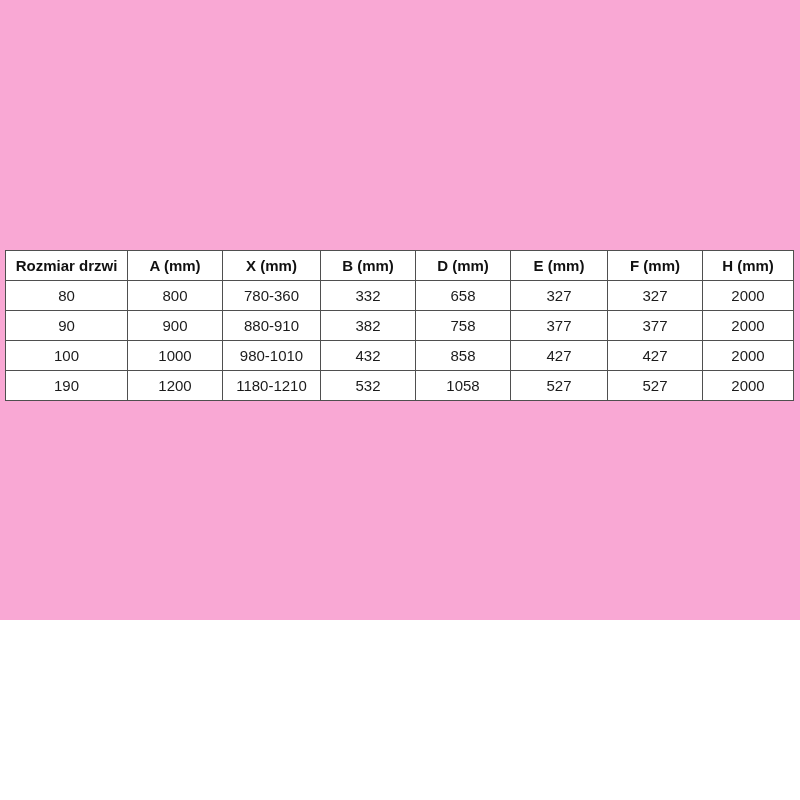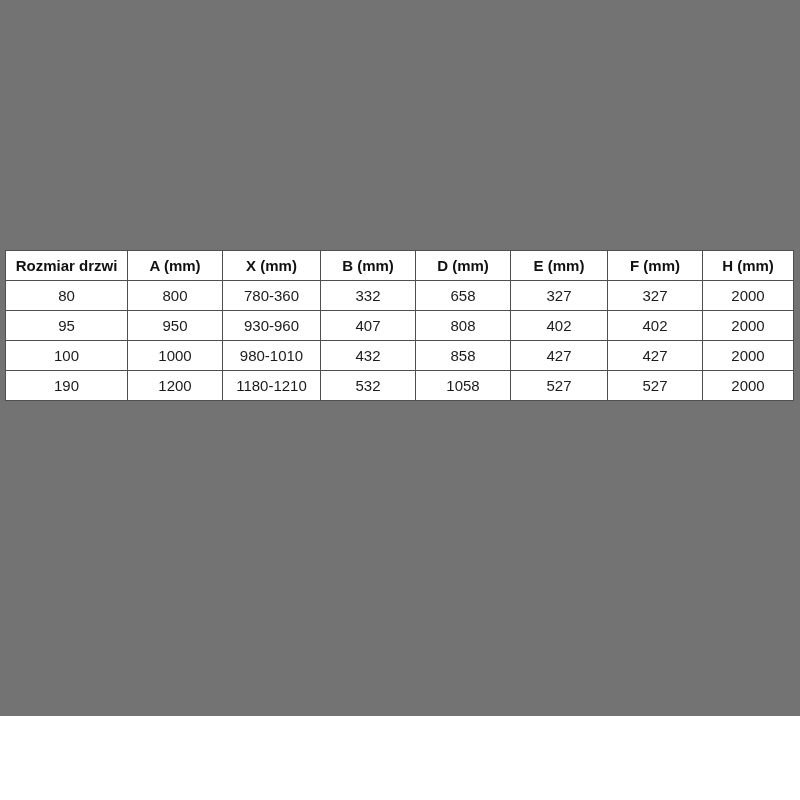--- a/index.html
+++ b/index.html
@@ -4,22 +4,22 @@
 <style>
   html, body {
     margin: 0;
     padding: 0;
     background: #ffffff;
     font-family: "Liberation Sans", sans-serif;
   }
   .canvas {
     position: relative;
     width: 800px;
-    height: 716px;
-    background: #737373;
+    height: 620px;
+    background: #f9a8d4;
     overflow: hidden;
   }
   table.dim-table {
     position: absolute;
     left: 5px;
     top: 250px;
     width: 788px;
     border-collapse: collapse;
     table-layout: fixed;
     font-size: 15px;
@@ -81,27 +81,27 @@
           <td>80</td>
           <td>800</td>
           <td>780-360</td>
           <td>332</td>
           <td>658</td>
           <td>327</td>
           <td>327</td>
           <td>2000</td>
         </tr>
         <tr>
-          <td>95</td>
-          <td>950</td>
-          <td>930-960</td>
-          <td>407</td>
-          <td>808</td>
-          <td>402</td>
-          <td>402</td>
+          <td>90</td>
+          <td>900</td>
+          <td>880-910</td>
+          <td>382</td>
+          <td>758</td>
+          <td>377</td>
+          <td>377</td>
           <td>2000</td>
         </tr>
         <tr>
           <td>100</td>
           <td>1000</td>
           <td>980-1010</td>
           <td>432</td>
           <td>858</td>
           <td>427</td>
           <td>427</td>

